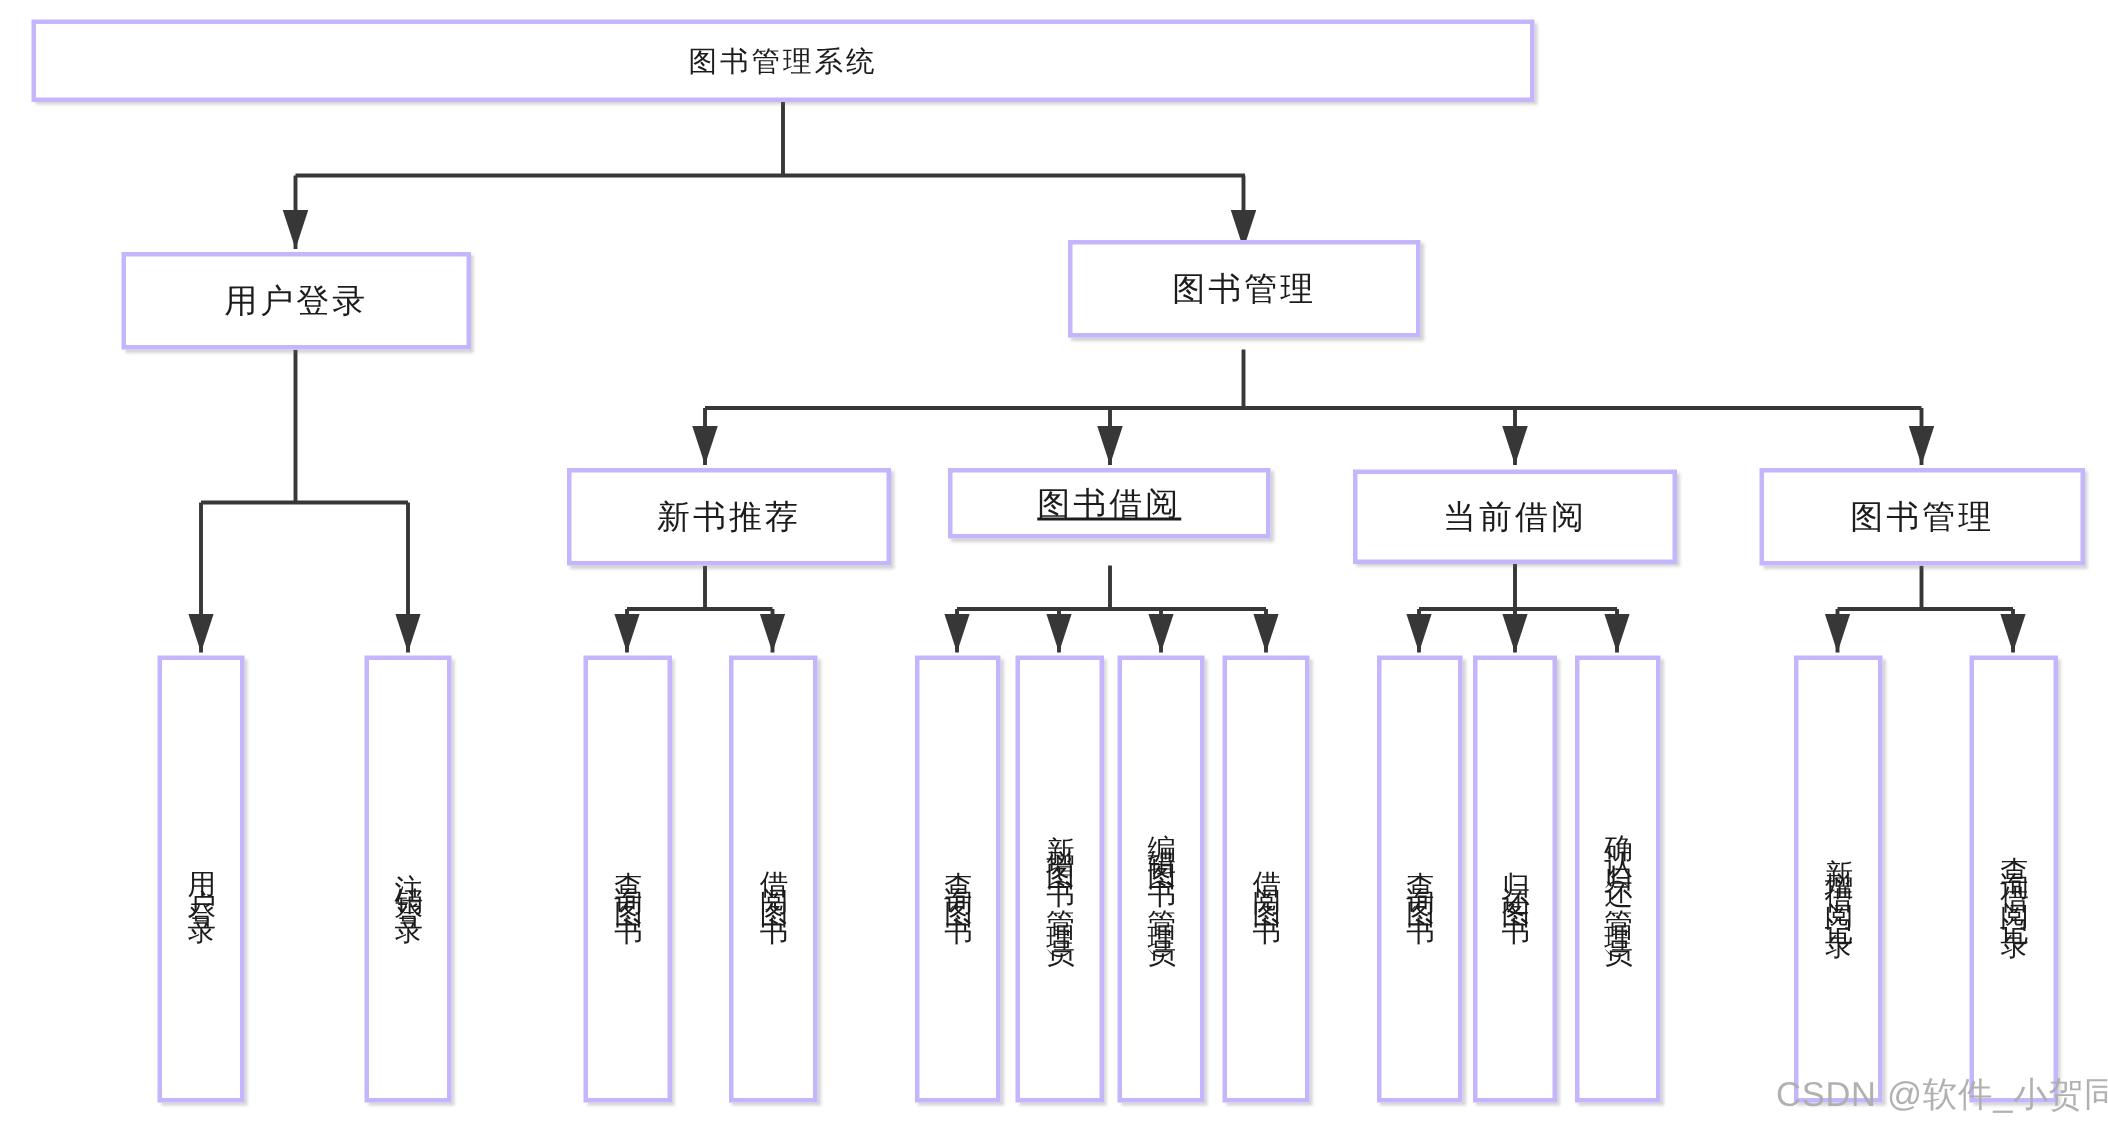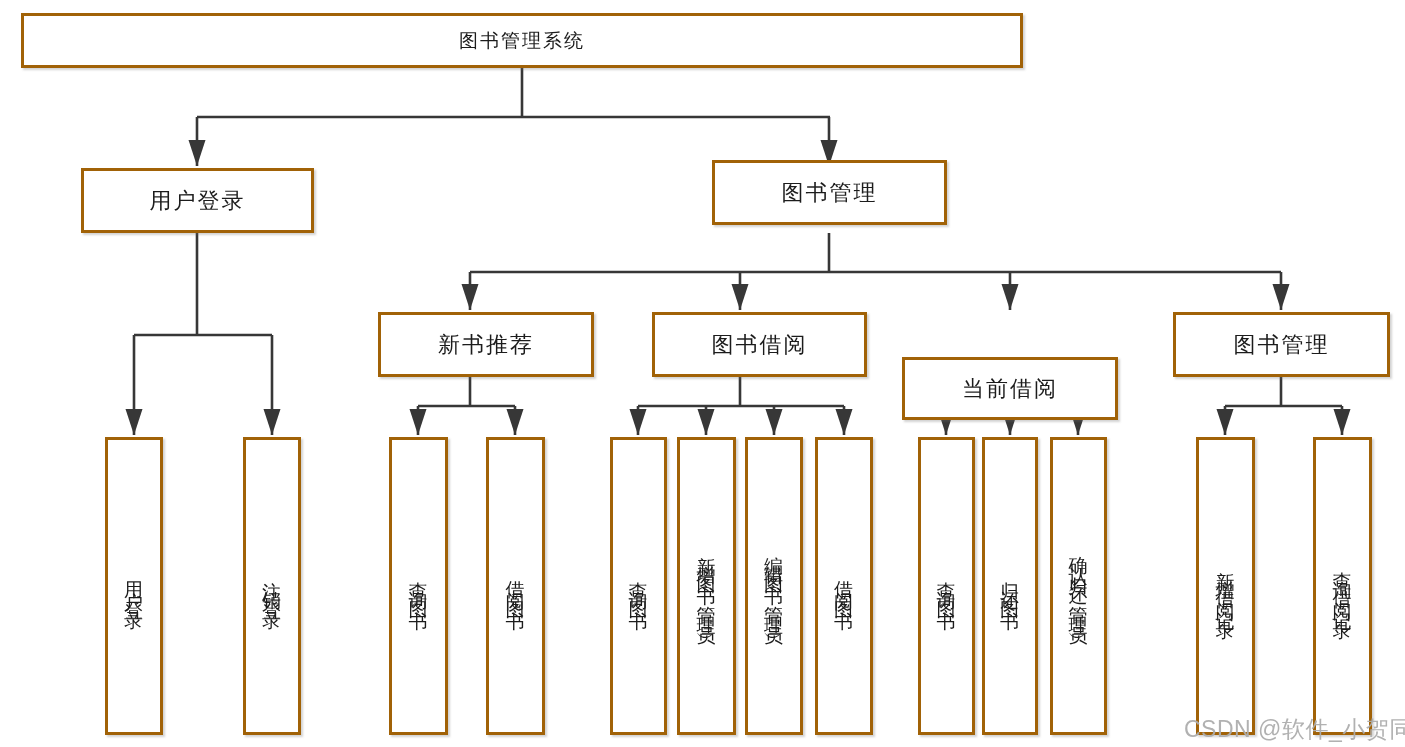--- a/index.html
+++ b/index.html
@@ -3,21 +3,21 @@
 <meta charset="utf-8">
 <style>
   html,body { margin:0; padding:0; background:#ffffff; }
   .canvas {
     position:relative; width:1405px; height:747px; background:#ffffff;
     font-family:"Liberation Sans","DejaVu Sans",sans-serif; overflow:hidden;
   }
   .connectors { position:absolute; left:0; top:0; z-index:1; }
   .node {
     position:absolute; box-sizing:border-box; background:#ffffff;
-    border:3px solid #a16207; display:flex; align-items:center; justify-content:center;
+    border:3px solid #c4b5fd; display:flex; align-items:center; justify-content:center;
     color:#1c1c1c; z-index:2; box-shadow:2px 2px 2px rgba(110,110,110,0.30);
   }
   .node.root .lbl { font-size:19px; letter-spacing:2px; }
   .node.h .lbl { font-size:22px; letter-spacing:2px; }
   .node.v .lbl {
     writing-mode:vertical-rl; text-orientation:mixed;
     font-size:19px; letter-spacing:10px; line-height:1;
   }
   .watermark {
     position:absolute; left:1184px; top:714px; z-index:3;
@@ -86,24 +86,24 @@
   <div class="node h" style="left:81px;top:168px;width:233px;height:65px;">
     <span class="lbl">用户登录</span>
   </div>
   <div class="node h" style="left:712px;top:160px;width:235px;height:65px;text-align:right;">
     <span class="lbl">图书管理</span>
   </div>
 
   <div class="node h" style="left:362px;top:312px;width:216px;height:65px;margin-left:16px;">
     <span class="lbl">新书推荐</span>
   </div>
-  <div class="node h" style="left:652px;top:312px;width:215px;height:65px;">
+  <div class="node h" style="left:632px;top:312px;width:215px;height:47px;text-decoration:underline;">
     <span class="lbl">图书借阅</span>
   </div>
-  <div class="node h" style="left:902px;top:313px;width:216px;height:63px;margin-top:44px;">
+  <div class="node h" style="left:902px;top:313px;width:216px;height:63px;">
     <span class="lbl">当前借阅</span>
   </div>
   <div class="node h" style="left:1173px;top:312px;width:217px;height:65px;">
     <span class="lbl">图书管理</span>
   </div>
 
   <div class="node v" style="left:105px;top:437px;width:58px;height:298px;">
     <span class="lbl">用户登录</span>
   </div>
   <div class="node v" style="left:243px;top:437px;width:58px;height:298px;">

